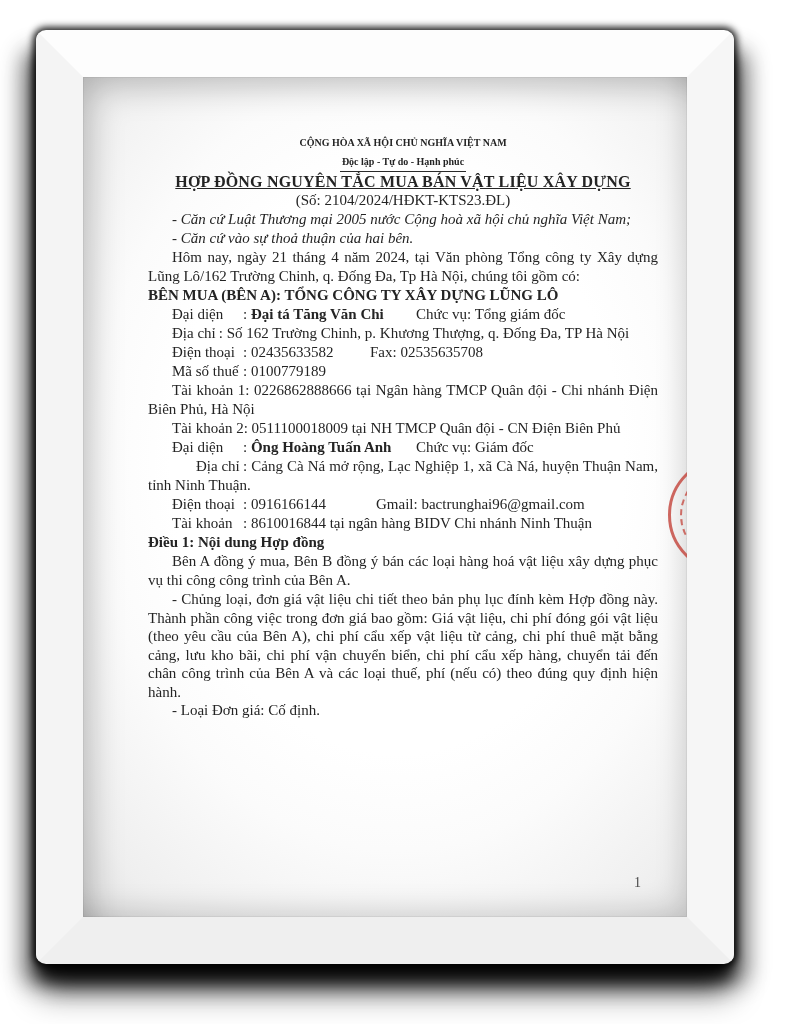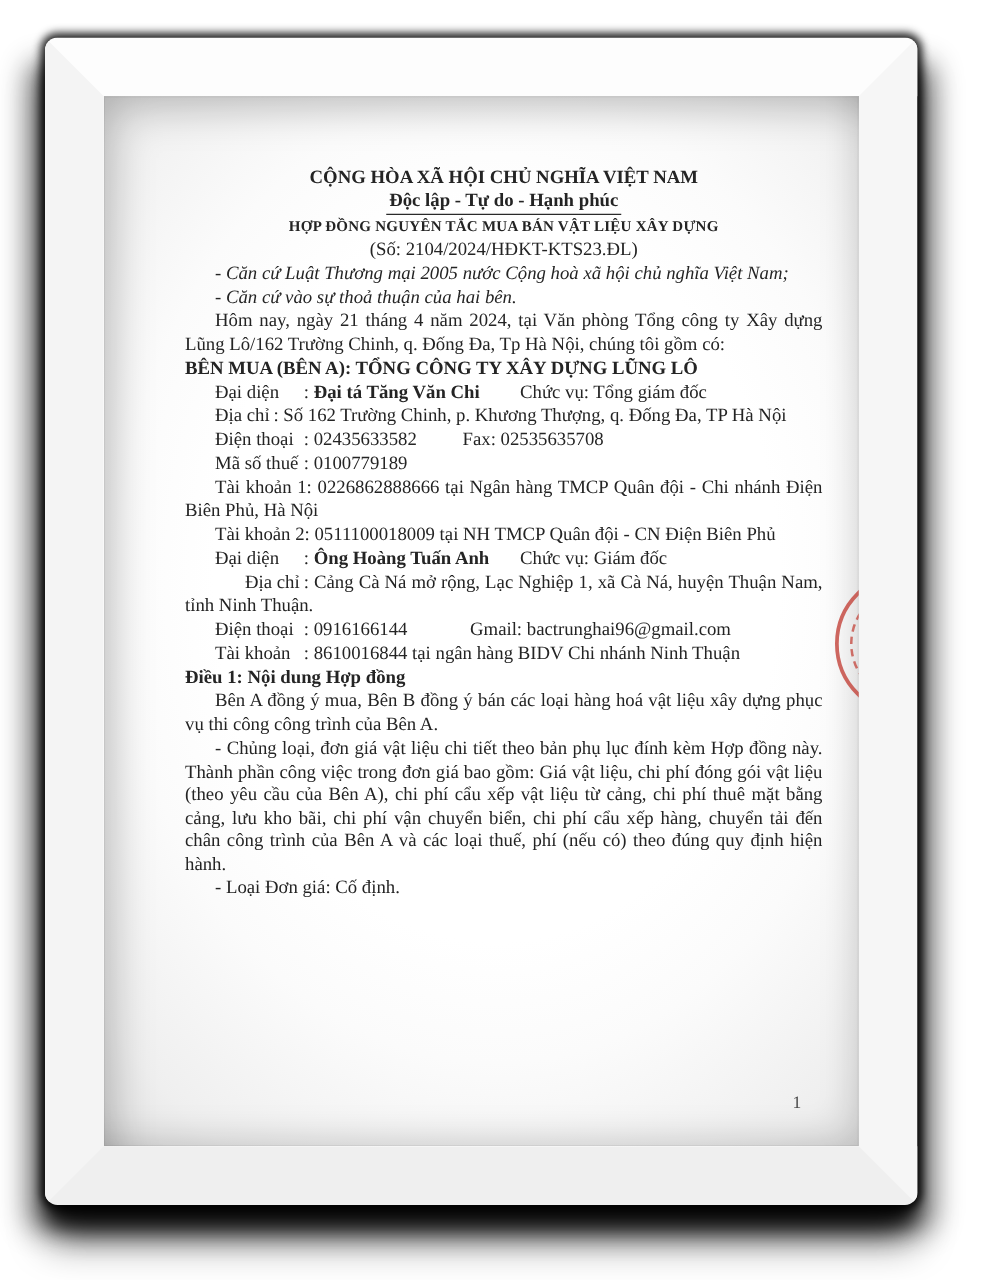--- a/index.html
+++ b/index.html
@@ -31,22 +31,22 @@
       inset -16px -18px 30px -14px rgba(0,0,0,0.18);
   }
   .content{
     position:absolute;left:65px;top:56px;width:510px;
     color:#242424;font-size:15px;line-height:19px;
   }
   .content p{margin:0;}
   .c{text-align:center;}
   .b{font-weight:bold;}
   .i{font-style:italic;}
-  .fs14{font-size:15px;}
-  .title{font-size:12px;letter-spacing:0.2px;}
+  .fs14{font-size:10px;}
+  .title{font-size:16px;letter-spacing:0.2px;text-decoration:underline;}
   .para{text-align:justify;text-indent:24px;}
   .ind{padding-left:24px;}
   .row{position:relative;padding-left:24px;margin-bottom:1px;}
   .lbl{display:inline-block;min-width:71px;}
   .lbl.narrow{min-width:0;margin-right:3px;}
   .col2{position:absolute;top:0;left:268px;white-space:nowrap;}
   .col2.pos-b{left:268px;}
   .col2.fax{left:222px;}
   .col2.gmail{left:228px;}
   .mt2{margin-top:2px;}

